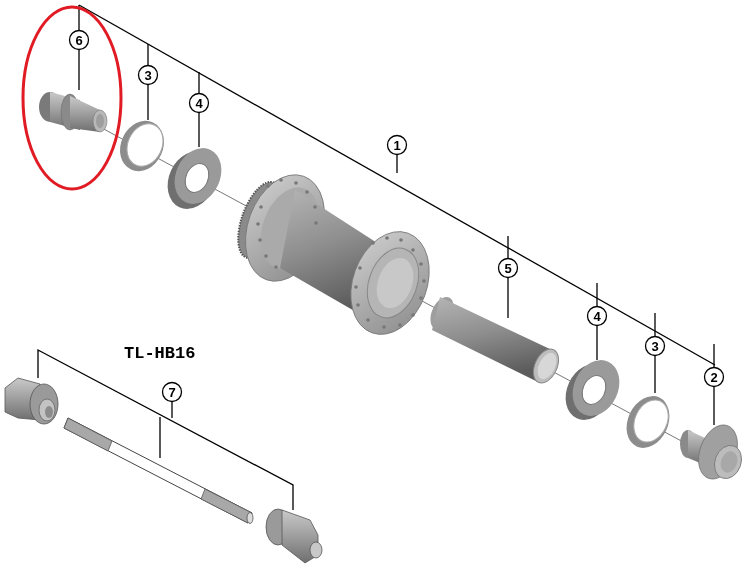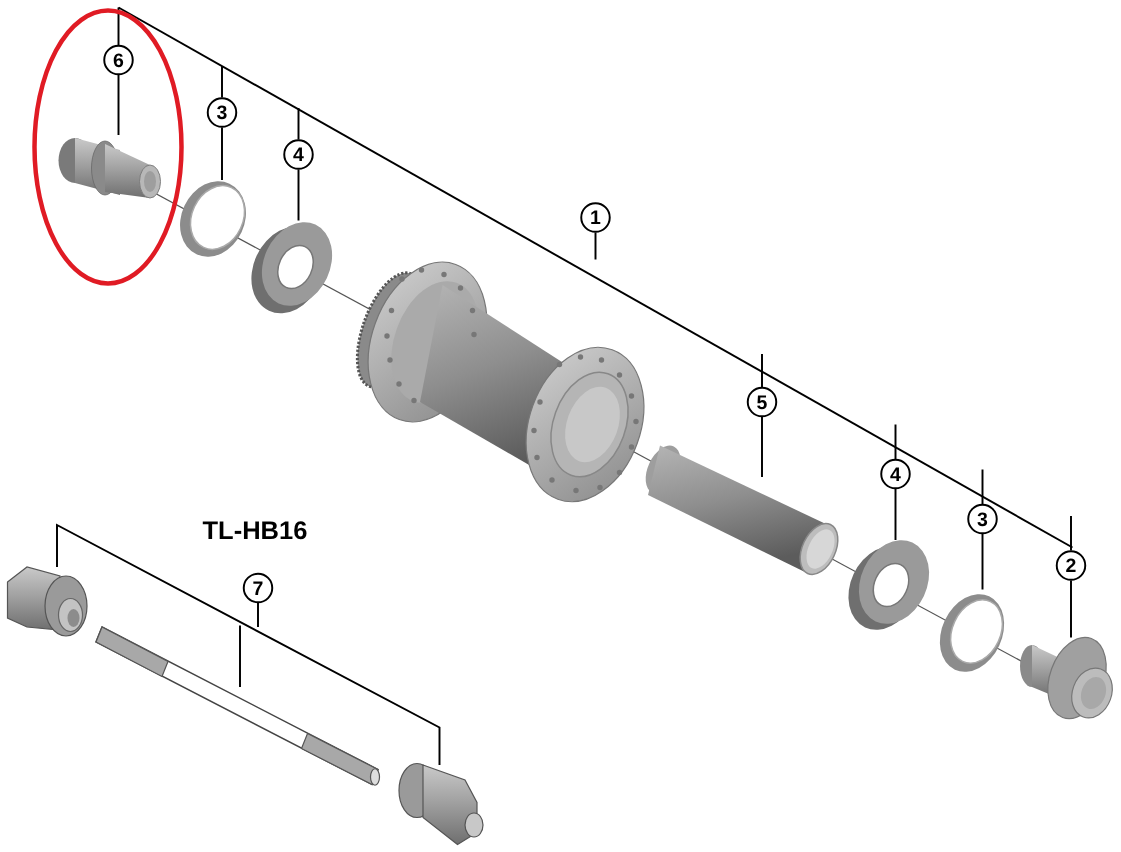--- a/index.html
+++ b/index.html
@@ -194,13 +194,13 @@
     <text class="callout-text" x="714" y="381.5" text-anchor="middle">2</text>
   </g>
   <g>
     <circle cx="172" cy="392" r="9.5" fill="#fff" stroke="#000" stroke-width="1.3"></circle>
     <text class="callout-text" x="172" y="396.5" text-anchor="middle">7</text>
   </g>
 
   <ellipse cx="72" cy="98" rx="49" ry="91" fill="none" stroke="#e01b24" stroke-width="3"></ellipse>
 </svg>
 
-<div class="title-text" style="left:135px; top:344px;">TL-HB16</div>
+<div class="title-text" style="left:124px; top:344px;font-family:Liberation Mono, monospace;">TL-HB16</div>
 
 </body></html>

